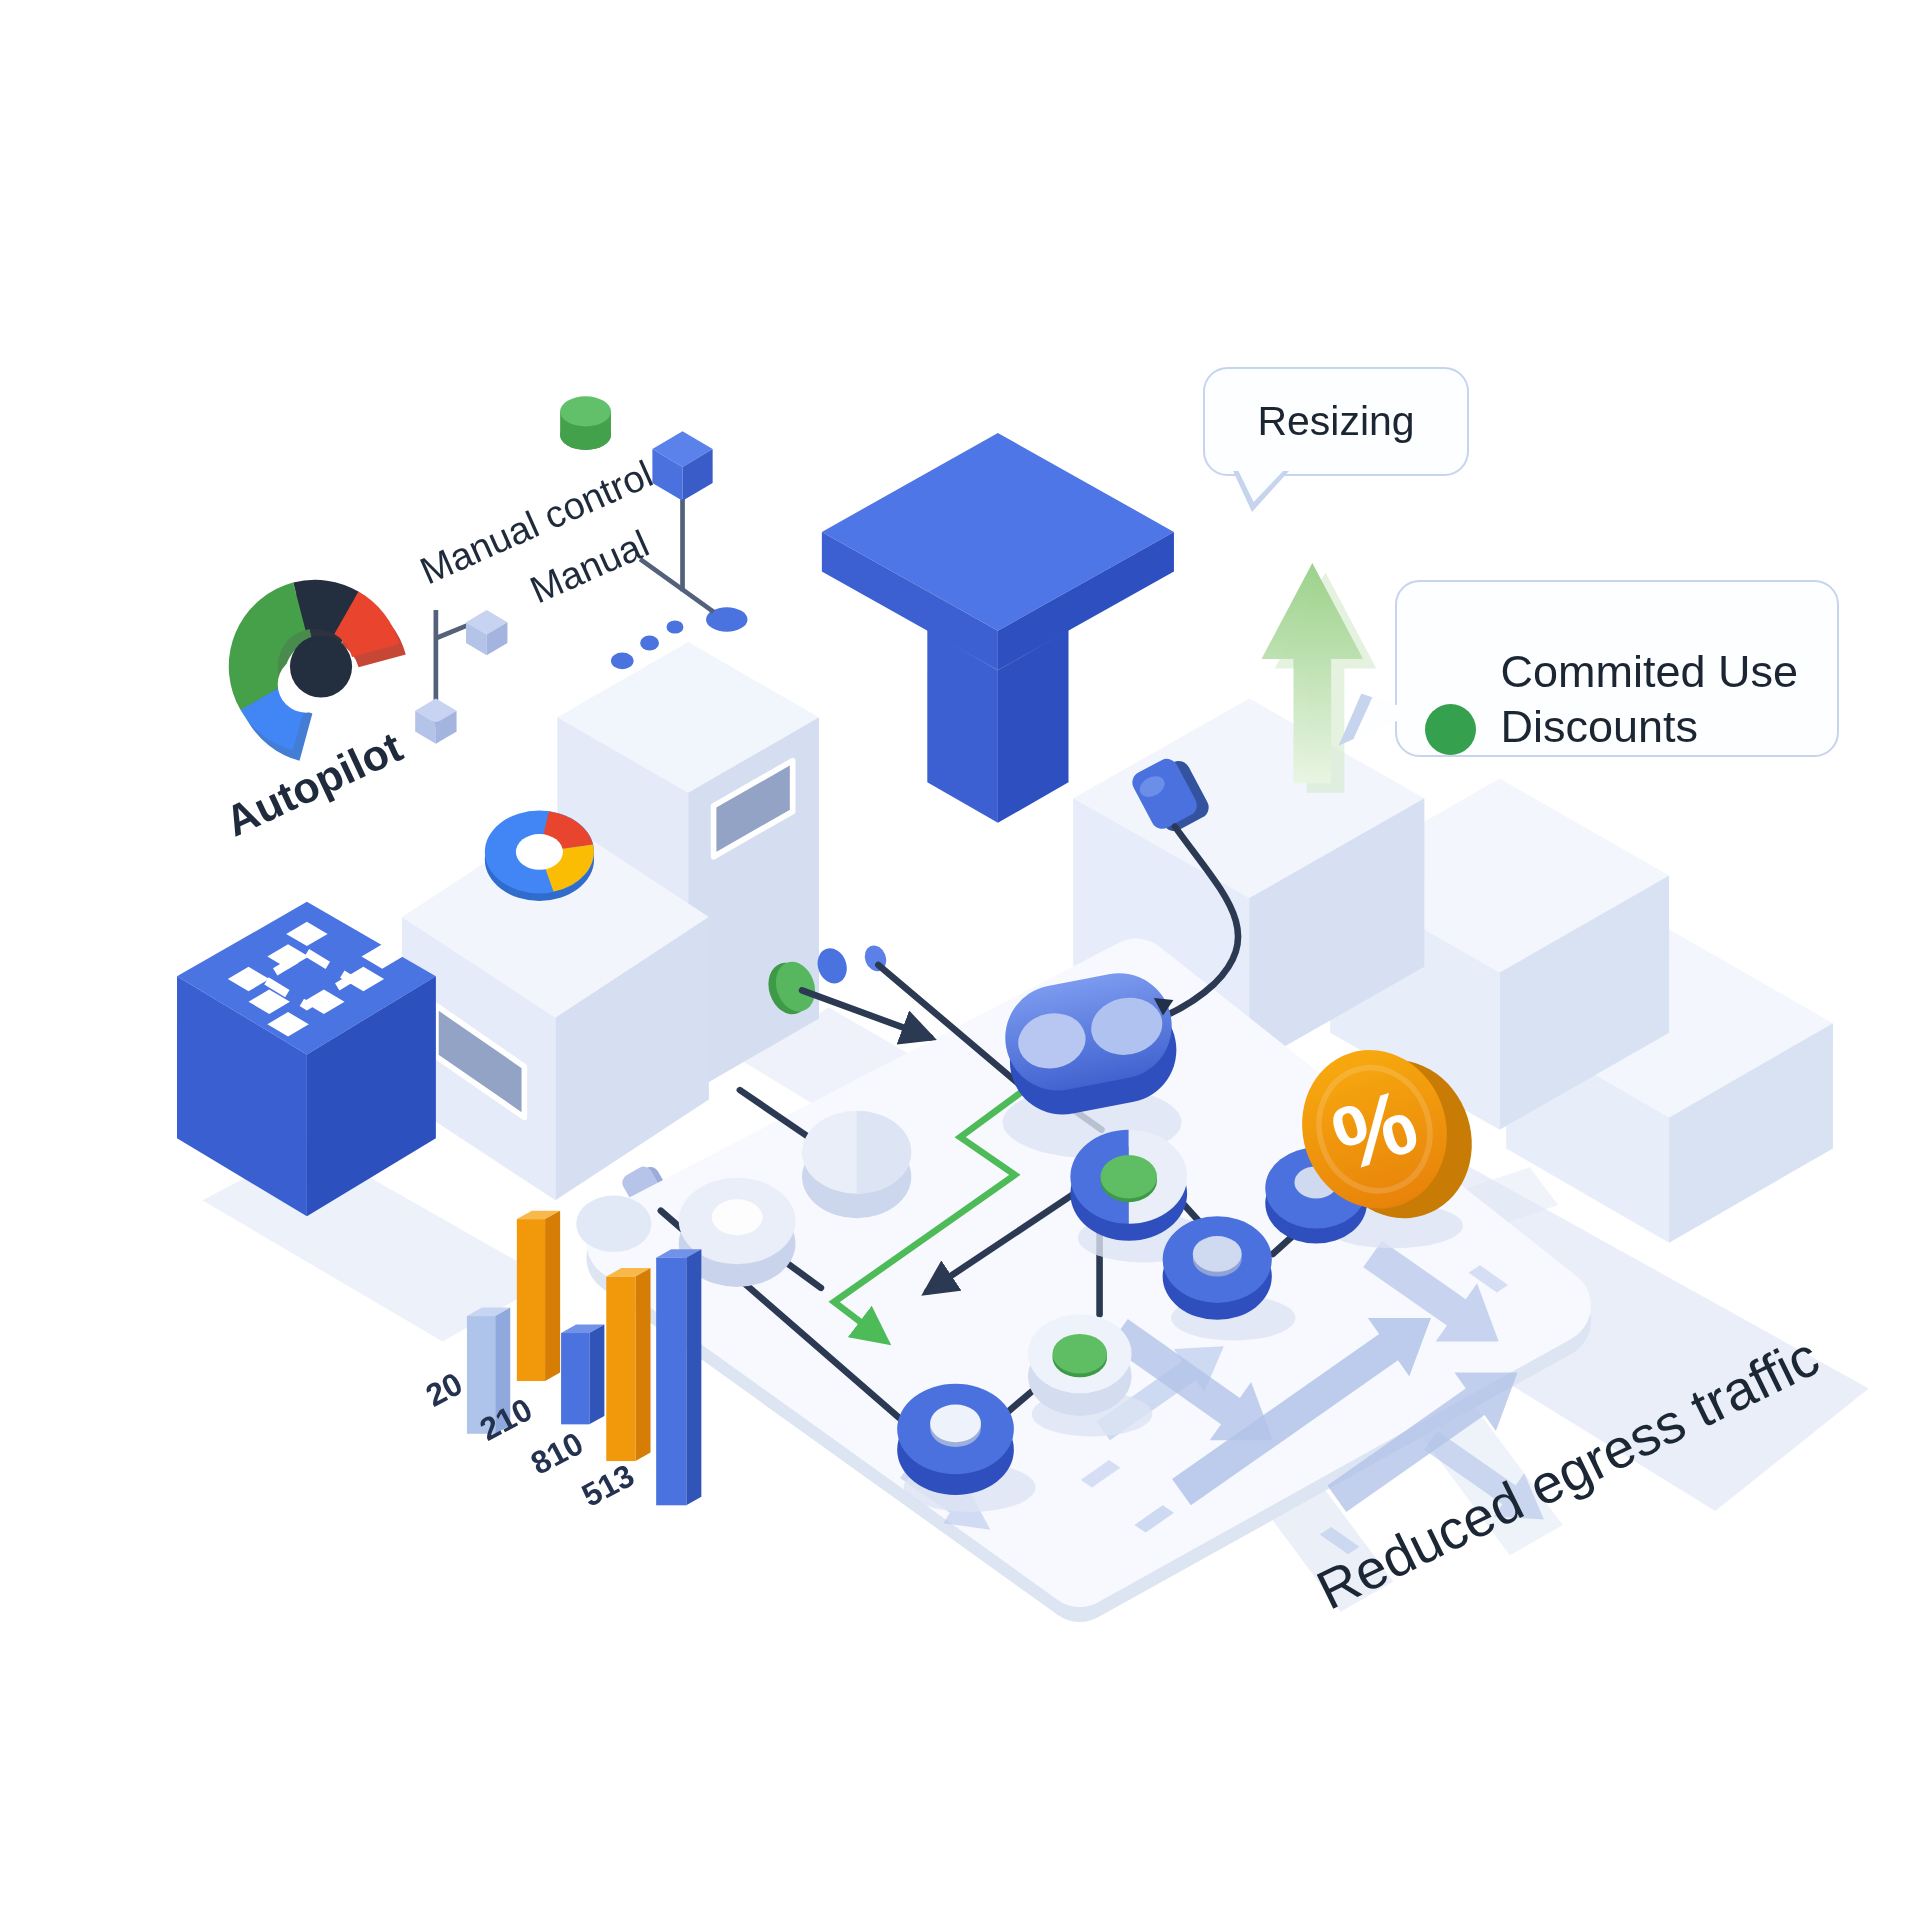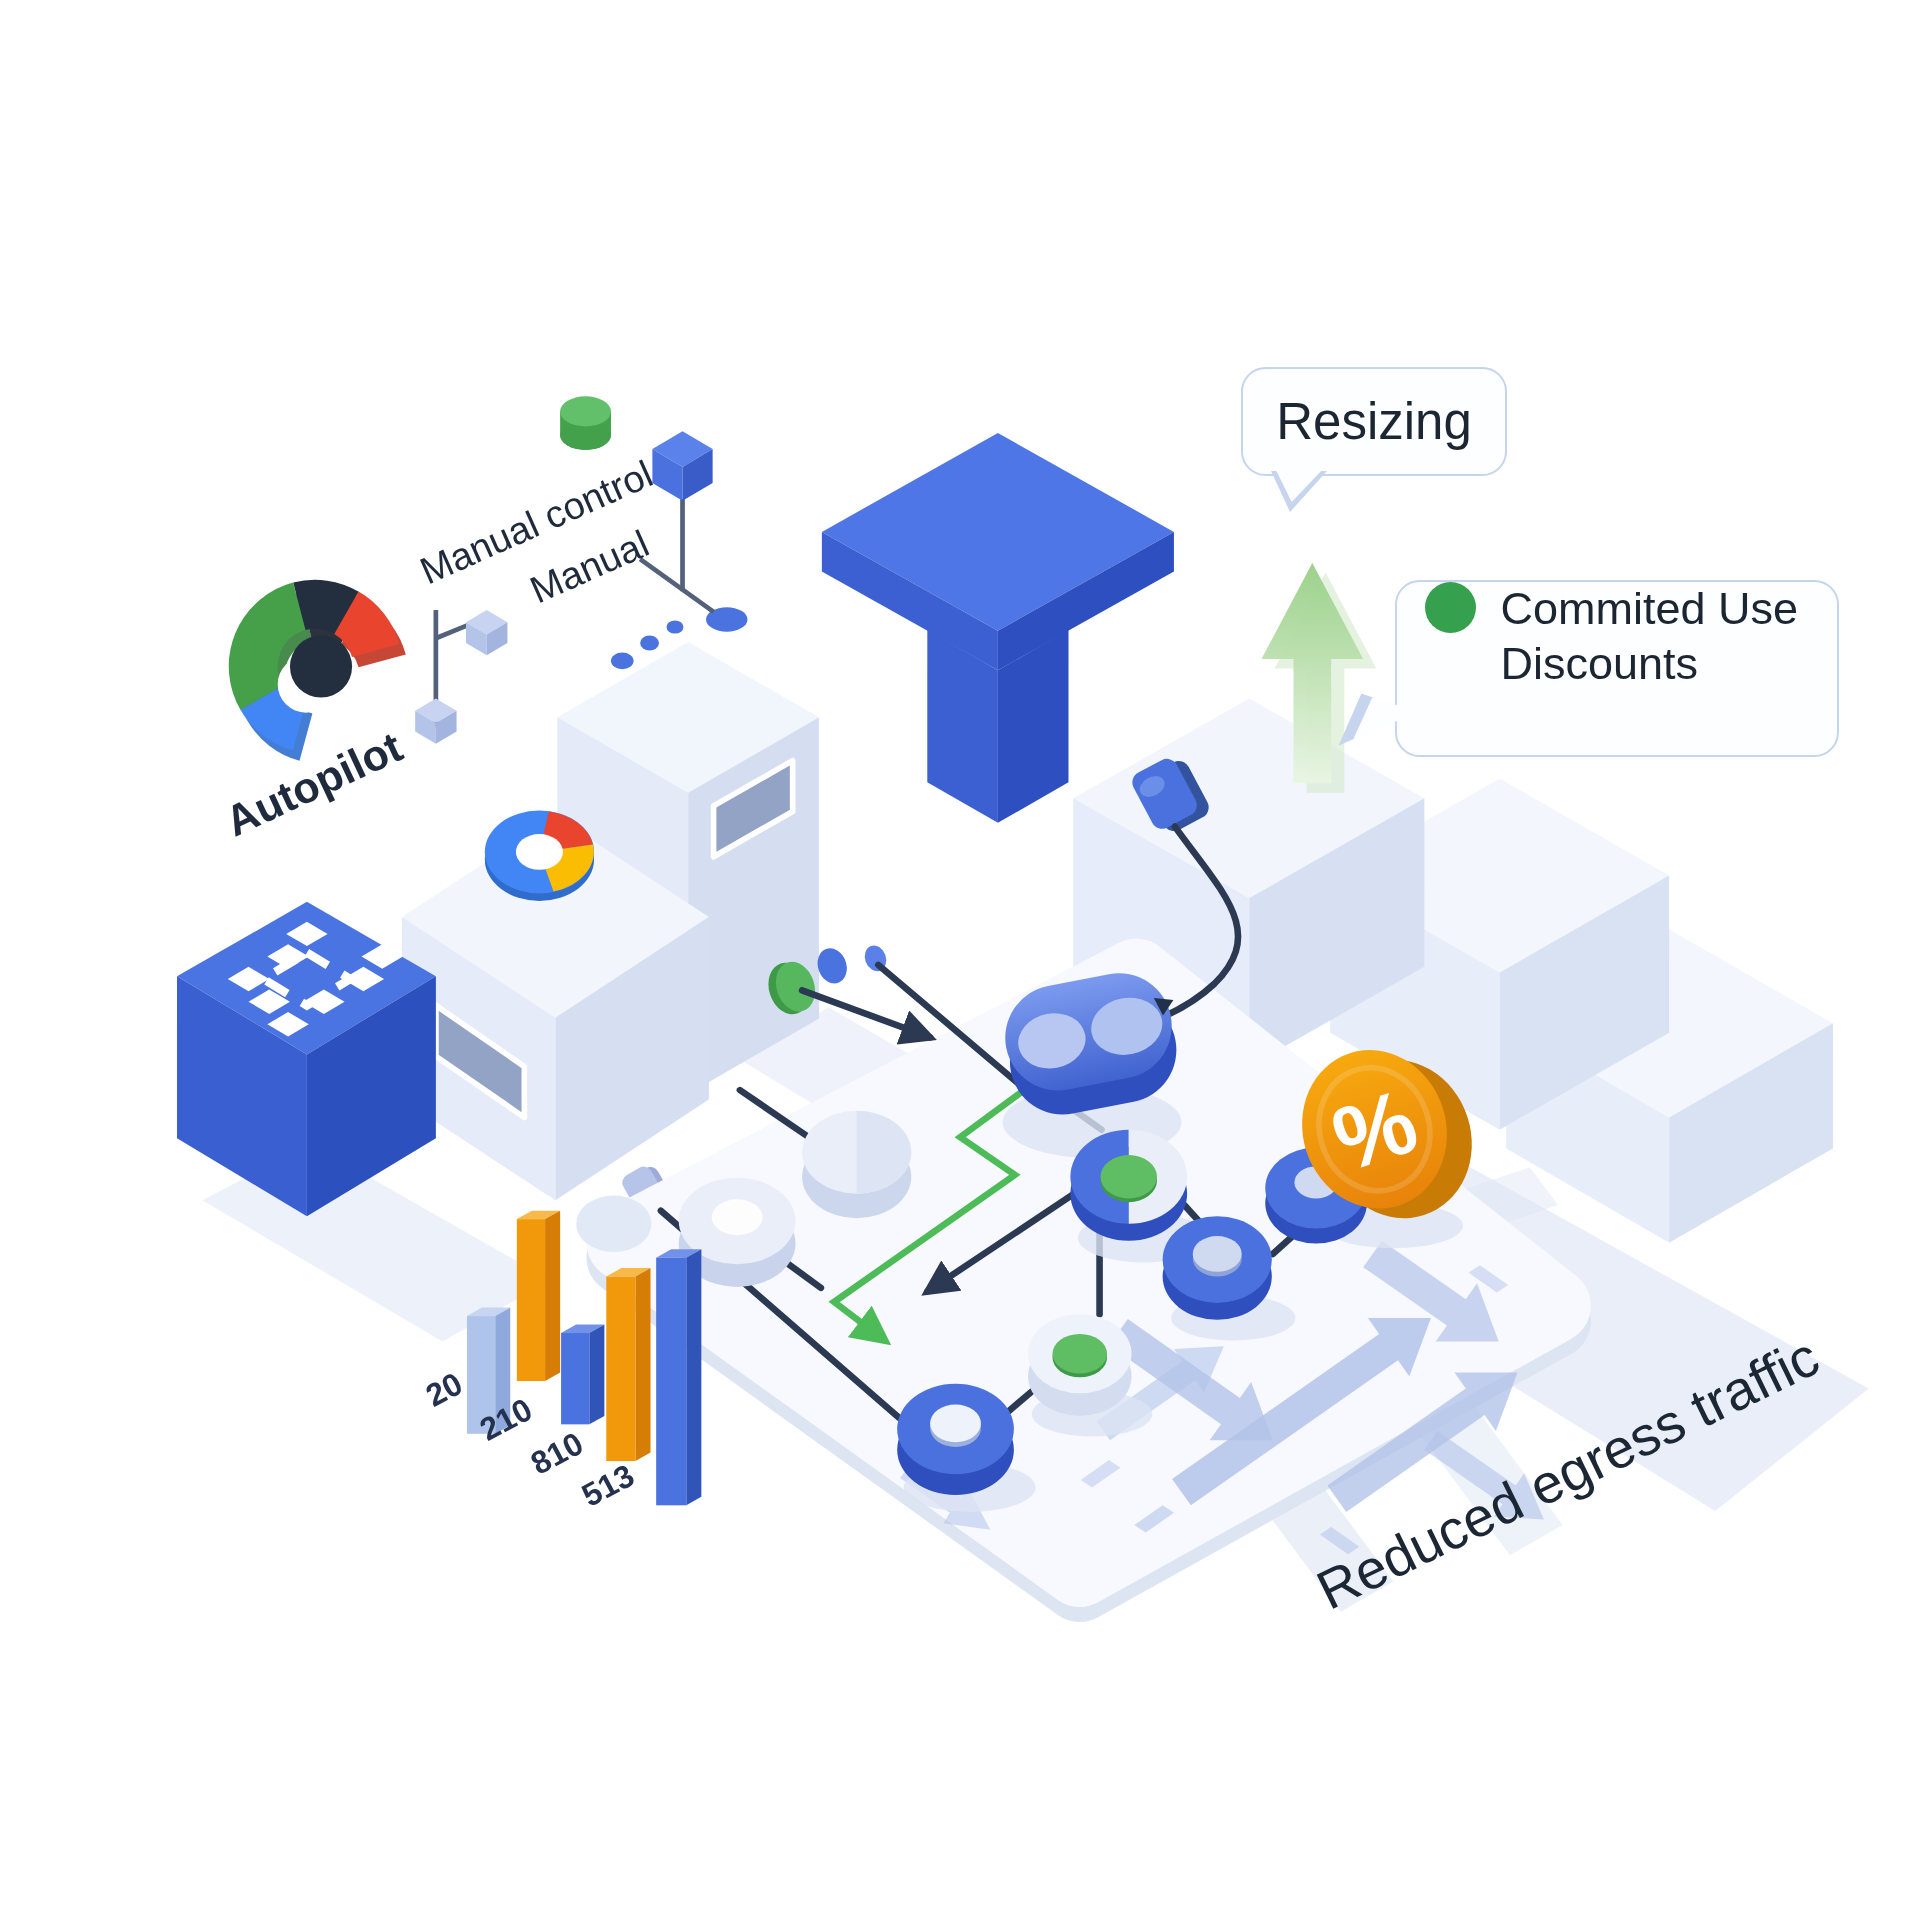--- a/index.html
+++ b/index.html
@@ -11,26 +11,26 @@
   .lbl-manual-control{left:414px;top:554px;font-size:38px;font-weight:500;transform:rotate(-24deg);}
   .lbl-manual{left:524px;top:573px;font-size:38px;font-weight:500;transform:rotate(-24deg);}
   .lbl-reduced{left:1307px;top:1565px;font-size:55px;font-weight:400;color:#1c2735;transform:rotate(-26deg);}
   .bar-lbl{position:absolute;font-size:32px;font-weight:700;color:#243250;transform-origin:0 0;transform:rotate(-28deg);}
   .bar-lbl-1{left:420px;top:1382px;}
   .bar-lbl-2{left:474px;top:1416px;}
   .bar-lbl-3{left:525px;top:1450px;}
   .bar-lbl-4{left:576px;top:1482px;}
   .bubble{position:absolute;background:#fdfeff;border:2.8px solid #c6d4ee;border-radius:24.5px;
           color:#1c2633;box-sizing:border-box;}
-  .bubble-resizing{left:1241px;top:367px;width:266px;height:109px;display:flex;align-items:center;
-          justify-content:center;font-size:51px;font-weight:500;}
+  .bubble-resizing{left:1203px;top:367px;width:266px;height:109px;display:flex;align-items:center;
+          justify-content:center;font-size:41px;font-weight:500;}
   .tail{position:absolute;}
   .tail-border{width:56px;height:41px;background:#c6d4ee;clip-path:polygon(0 0,100% 0,34% 100%);}
   .tail-fill{width:49px;height:34px;background:#fdfeff;clip-path:polygon(0 0,100% 0,34% 100%);}
-  .bubble-cud{left:1395px;top:580px;width:444px;height:177px;display:flex;align-items:flex-start;
+  .bubble-cud{left:1395px;top:580px;width:444px;height:177px;display:flex;align-items:flex-end;
           padding:0 12px 0 28px;font-size:45px;font-weight:500;line-height:1.22;}
   .cud-dot{width:51px;height:51px;border-radius:50%;background:#35a14e;flex:0 0 auto;margin-right:24.5px;}
   .cud-tail-border{width:70px;height:55px;background:#c6d4ee;clip-path:polygon(0 100%,22% 0,100% 20%);}
   .cud-tail-fill{width:60px;height:45px;background:#fdfeff;clip-path:polygon(0 100%,22% 0,100% 20%);}
 </style>
 </head>
 <body>
 
 <div class="canvas">
 

